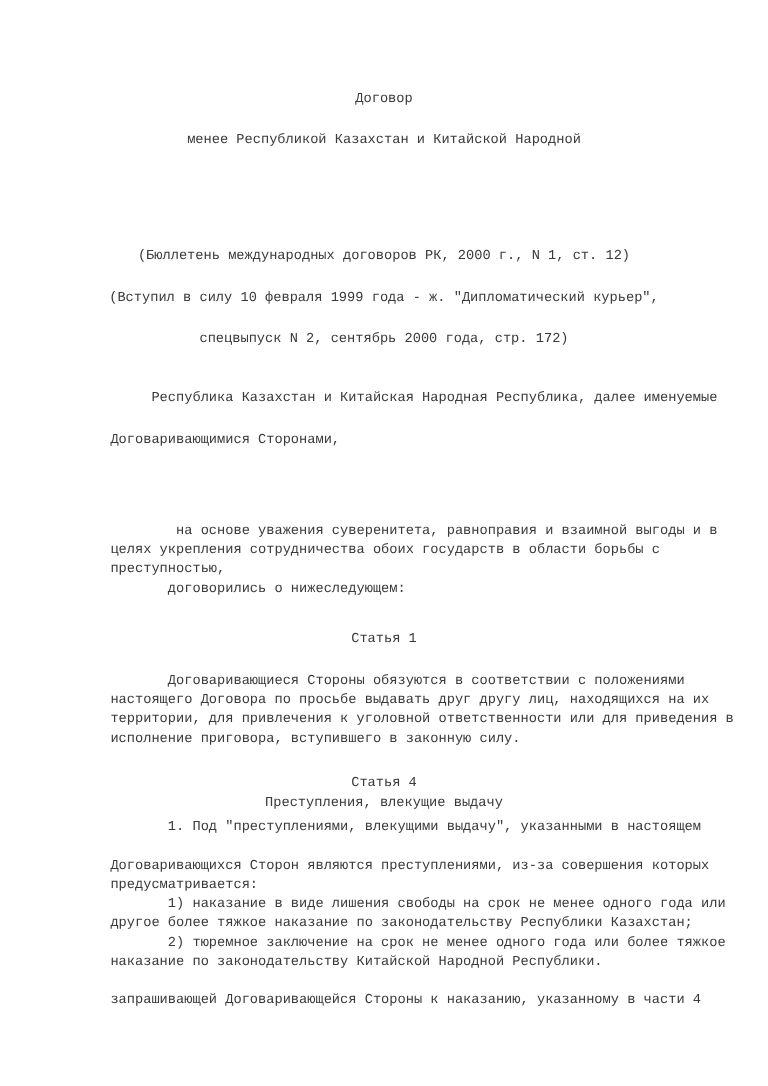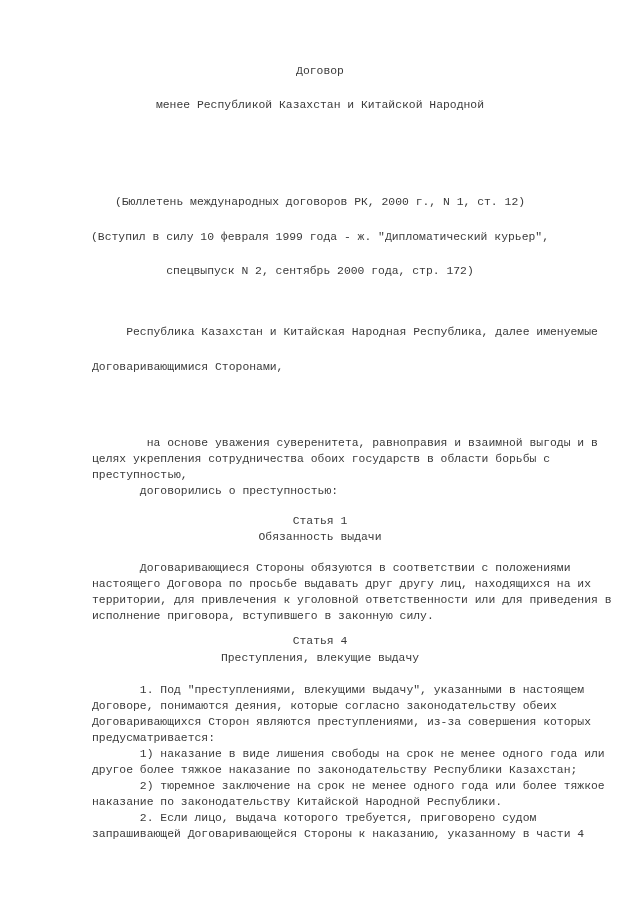--- a/index.html
+++ b/index.html
@@ -4,55 +4,52 @@
 <style>
   html, body { margin: 0; padding: 0; background: #ffffff; }
   body {
     width: 640px; height: 905px; overflow: hidden; position: relative;
     font-family: "Liberation Mono", "DejaVu Sans Mono", monospace;
     color: #3a3a3a;
     font-size: 11.4px;
   }
   .page { position: absolute; left: 0; top: 0; width: 640px; height: 905px; }
   .line { position: absolute; white-space: pre; line-height: 14px; }
-  .center { left: 0; width: 640px; text-align: center; }
+  .center { left: 0; width: 640px; text-align: center; margin-top: 12px; }
 </style>
 </head>
 <body>
 
 <div class="page">
 
   <div class="line center" style="top:64px">Договор</div>
   <div class="line center" style="top:98px">менее Республикой Казахстан и Китайской Народной</div>
 
   <div class="line center" style="top:195px">(Бюллетень международных договоров РК, 2000 г., N 1, ст. 12)</div>
   <div class="line center" style="top:230px">(Вступил в силу 10 февраля 1999 года - ж. "Дипломатический курьер",</div>
   <div class="line center" style="top:264px">спецвыпуск N 2, сентябрь 2000 года, стр. 172)</div>
 
   <div class="line" style="left:92px; top:325px">     Республика Казахстан и Китайская Народная Республика, далее именуемые</div>
   <div class="line" style="left:92px; top:360px">Договаривающимися Сторонами,</div>
 
   <div class="line" style="left:92px; top:436px">        на основе уважения суверенитета, равноправия и взаимной выгоды и в</div>
   <div class="line" style="left:92px; top:452px">целях укрепления сотрудничества обоих государств в области борьбы с</div>
   <div class="line" style="left:92px; top:468px">преступностью,</div>
-  <div class="line" style="left:92px; top:484px">       договорились о преступностью:</div>
+  <div class="line" style="left:92px; top:484px">       договорились о нижеследующем:</div>
 
   <div class="line center" style="top:514px">Статья 1</div>
-  <div class="line center" style="top:530px">Обязанность выдачи</div>
   <div class="line" style="left:92px; top:561px">       Договаривающиеся Стороны обязуются в соответствии с положениями</div>
   <div class="line" style="left:92px; top:577px">настоящего Договора по просьбе выдавать друг другу лиц, находящихся на их</div>
   <div class="line" style="left:92px; top:593px">территории, для привлечения к уголовной ответственности или для приведения в</div>
   <div class="line" style="left:92px; top:609px">исполнение приговора, вступившего в законную силу.</div>
 
   <div class="line center" style="top:634px">Статья 4</div>
   <div class="line center" style="top:651px">Преступления, влекущие выдачу</div>
   <div class="line" style="left:92px; top:683px">       1. Под "преступлениями, влекущими выдачу", указанными в настоящем</div>
-  <div class="line" style="left:92px; top:699px">Договоре, понимаются деяния, которые согласно законодательству обеих</div>
   <div class="line" style="left:92px; top:715px">Договаривающихся Сторон являются преступлениями, из-за совершения которых</div>
   <div class="line" style="left:92px; top:731px">предусматривается:</div>
   <div class="line" style="left:92px; top:747px">       1) наказание в виде лишения свободы на срок не менее одного года или</div>
   <div class="line" style="left:92px; top:763px">другое более тяжкое наказание по законодательству Республики Казахстан;</div>
   <div class="line" style="left:92px; top:779px">       2) тюремное заключение на срок не менее одного года или более тяжкое</div>
   <div class="line" style="left:92px; top:795px">наказание по законодательству Китайской Народной Республики.</div>
-  <div class="line" style="left:92px; top:811px">       2. Если лицо, выдача которого требуется, приговорено судом</div>
   <div class="line" style="left:92px; top:827px">запрашивающей Договаривающейся Стороны к наказанию, указанному в части 4</div>
 
 </div>
 
 </body></html>

